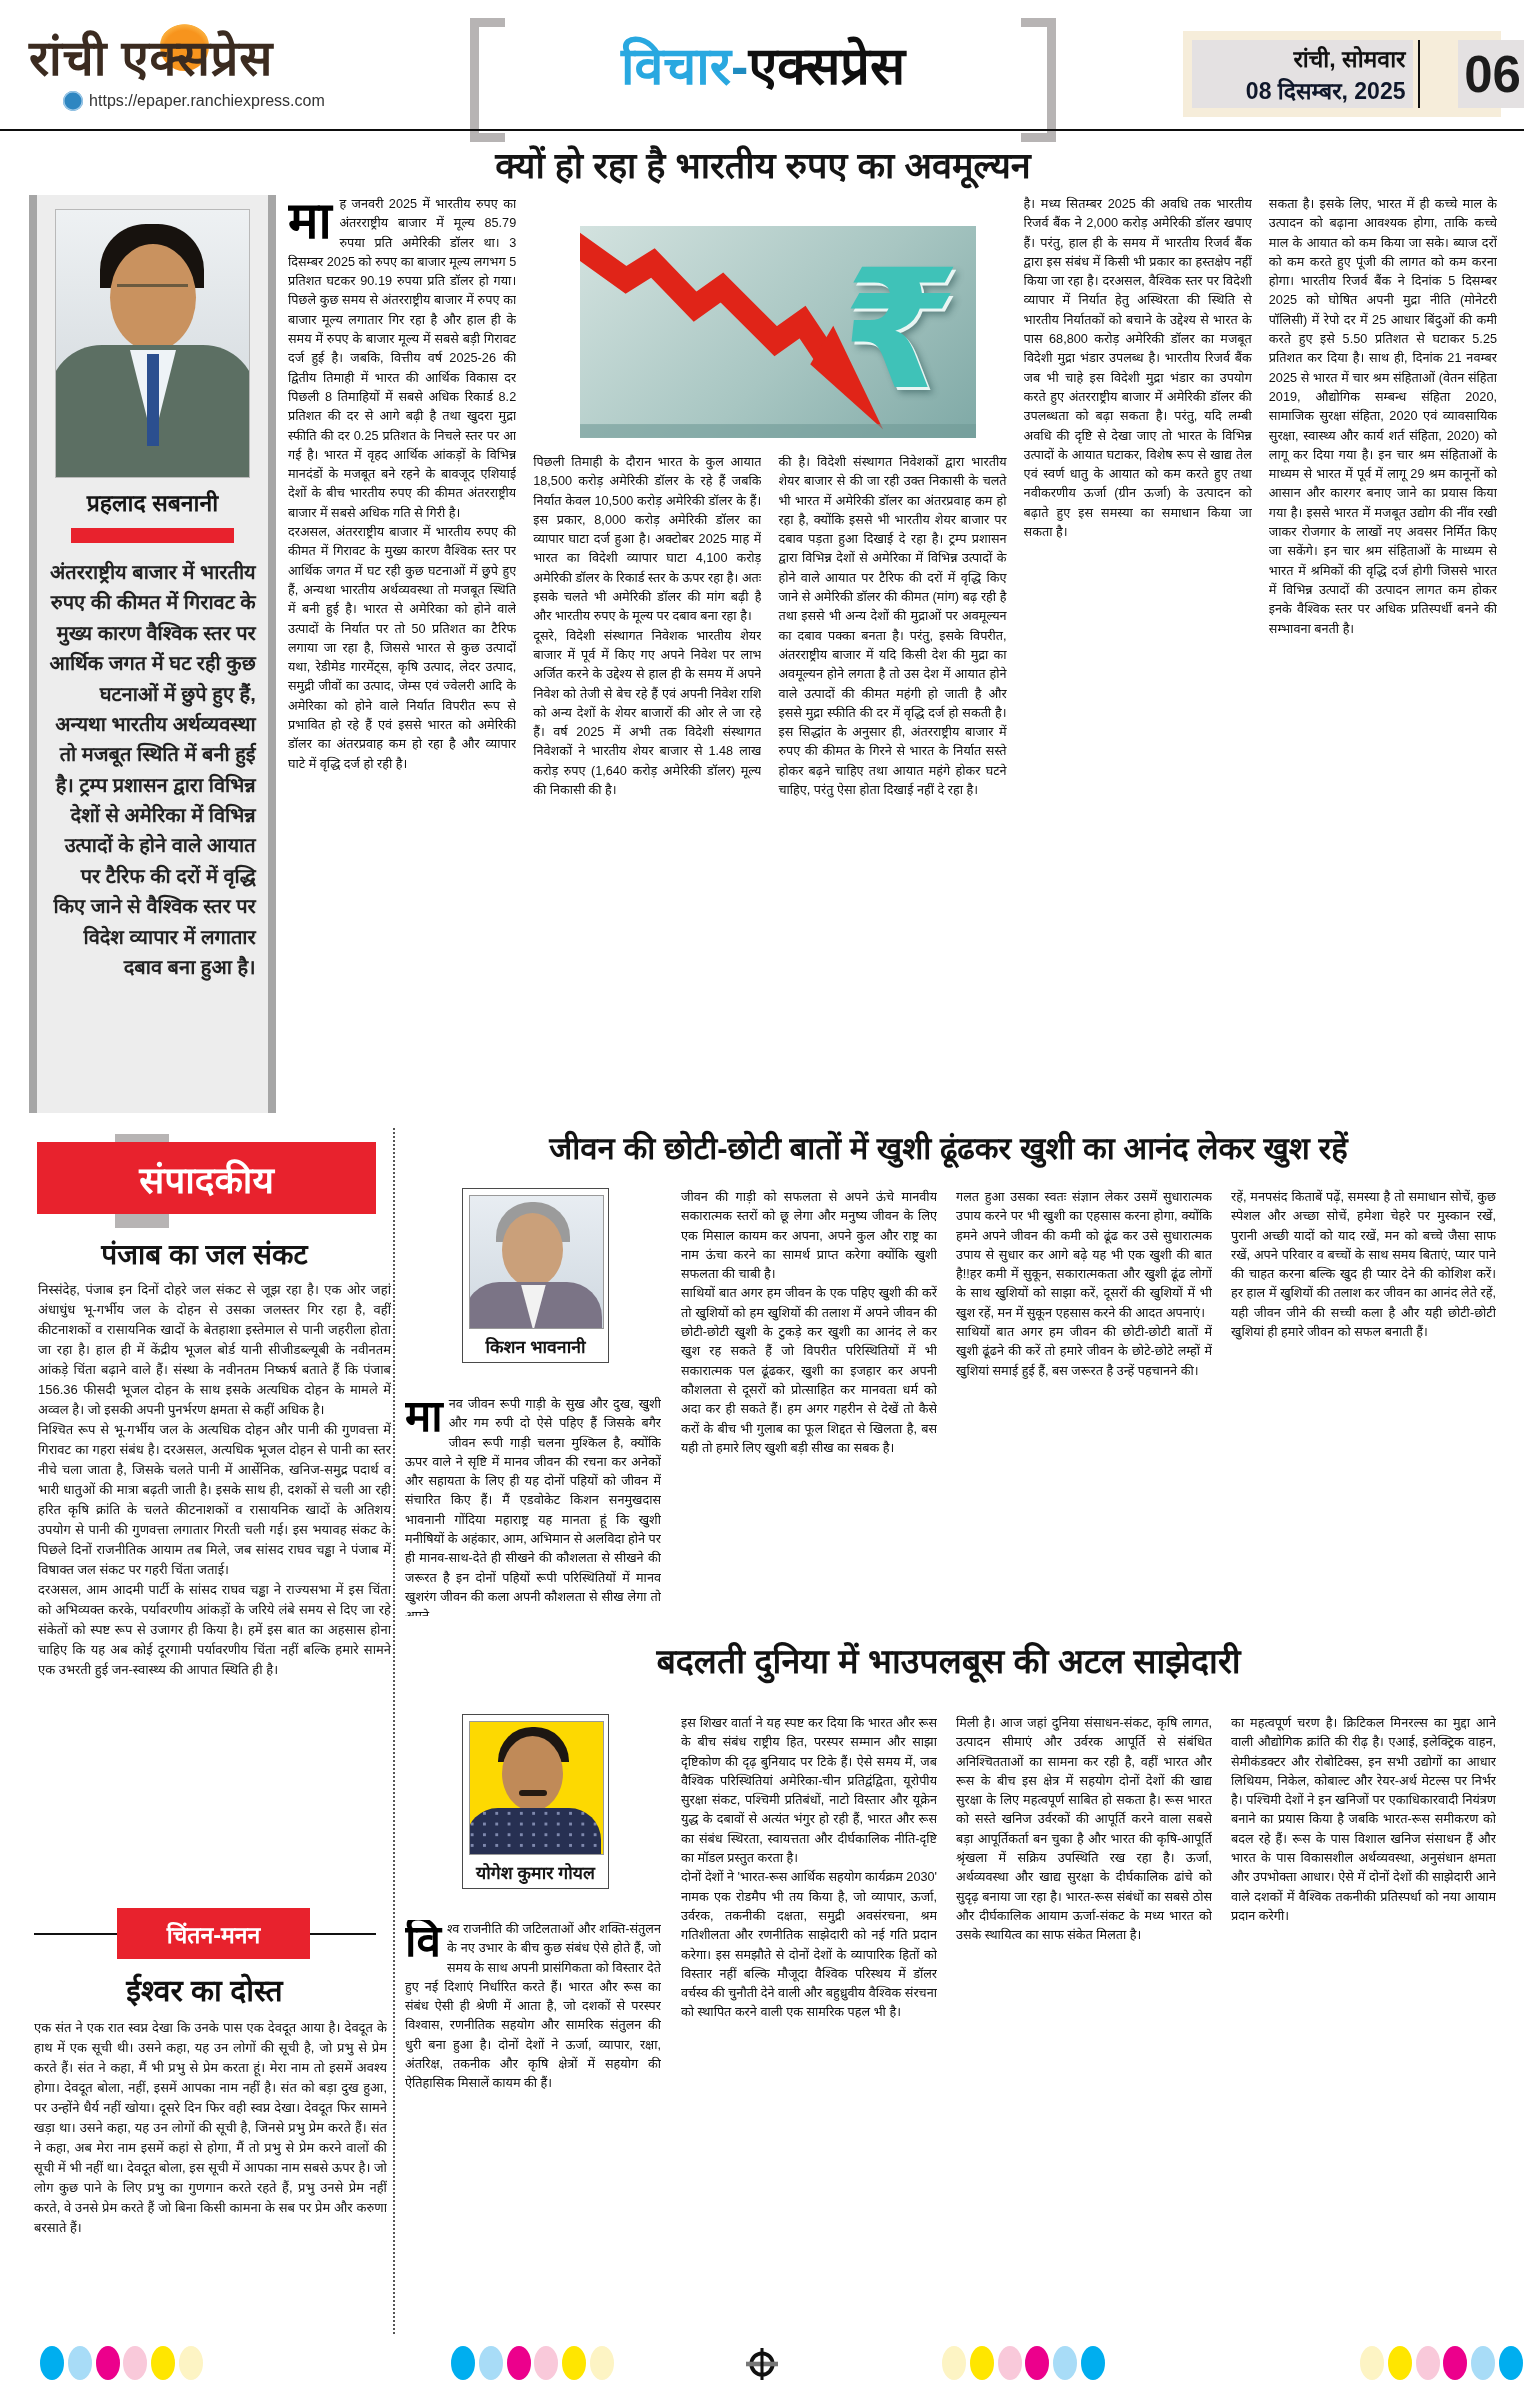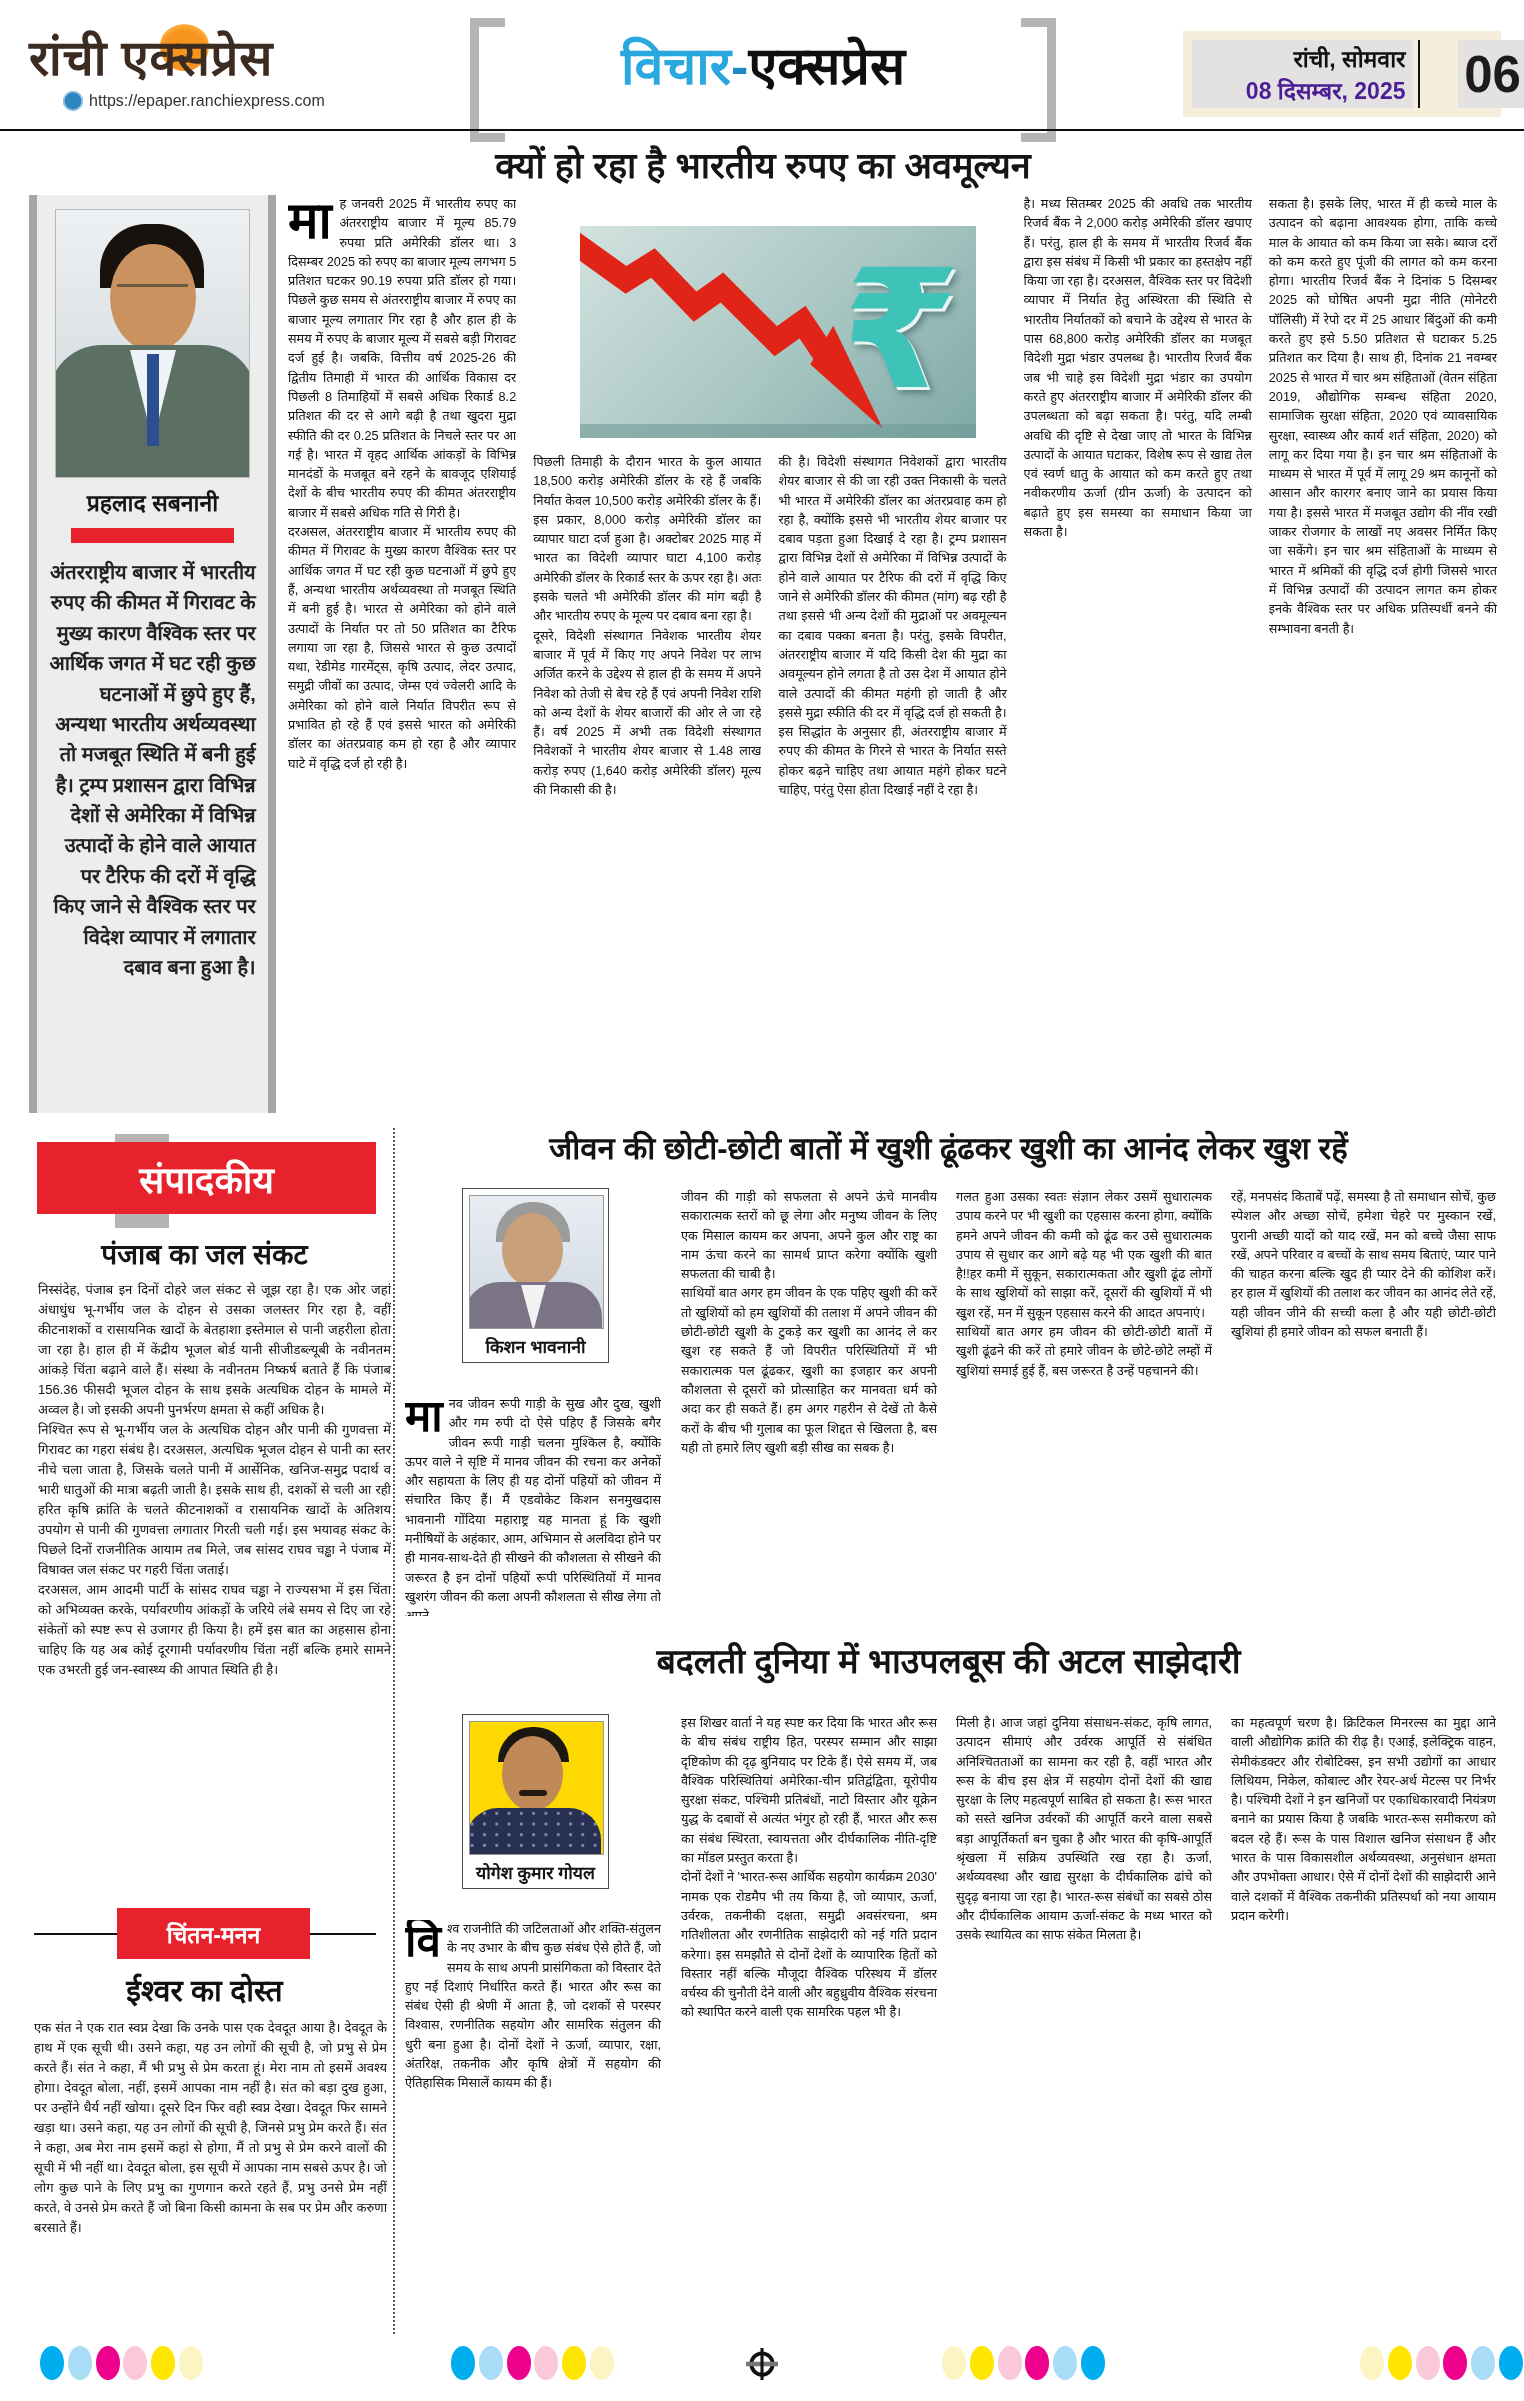--- a/index.html
+++ b/index.html
@@ -17,21 +17,21 @@
   .masthead{position:absolute;left:470px;top:18.4px;width:586px;height:106px;background:#fff;}
   .bracket{position:absolute;top:0;width:26px;height:106px;}
   .bracket.l{left:0;border-left:9.2px solid #b7b4b4;border-top:9.2px solid #b7b4b4;border-bottom:9.2px solid #b7b4b4;}
   .bracket.r{right:0;border-right:9.2px solid #b7b4b4;border-top:9.2px solid #b7b4b4;border-bottom:9.2px solid #b7b4b4;}
   .masthead-title{position:absolute;left:0;right:0;top:21.5px;text-align:center;font-size:52px;font-weight:800;line-height:1;}
   .mh-1{color:#29a8e0;} .mh-dash{color:#1e8bc0;} .mh-2{color:#0f0f0f;}
   .datebox{position:absolute;left:1183px;top:31px;width:318px;height:86px;background:#f6edda;}
   .datebox-inner{position:absolute;left:9.2px;top:9.2px;width:221px;height:68px;background:#e4e1e2;
                  display:flex;flex-direction:column;justify-content:center;align-items:flex-end;padding-right:7.7px;box-sizing:border-box;}
   .date-l1{font-size:23px;font-weight:700;color:#111;}
-  .date-l2{font-size:23px;font-weight:700;color:#4c1d95;}
+  .date-l2{font-size:23px;font-weight:700;color:#0f172a;}
   .pg-sep{position:absolute;left:235px;top:9.2px;width:2.3px;height:68px;background:#111;}
   .pagenum{position:absolute;left:239px;top:9.2px;width:69px;height:68px;background:#e4e1e2;
            display:flex;align-items:center;justify-content:center;font-size:51px;font-weight:700;color:#1c1c1c;margin-left:36px;}
   .toprule{position:absolute;left:0;top:129px;width:1524px;height:2.3px;background:#0e0e0e;}
 
   
   .lead-headline{position:absolute;left:230px;top:140px;width:1066px;text-align:center;
                  font-size:36px;font-weight:800;color:#151515;}
   .sidebar{position:absolute;left:29px;top:195px;width:247px;height:918px;background:#ededed;
            border-left:8.4px solid #a6a6a6;border-right:8.4px solid #a6a6a6;box-sizing:border-box;}

